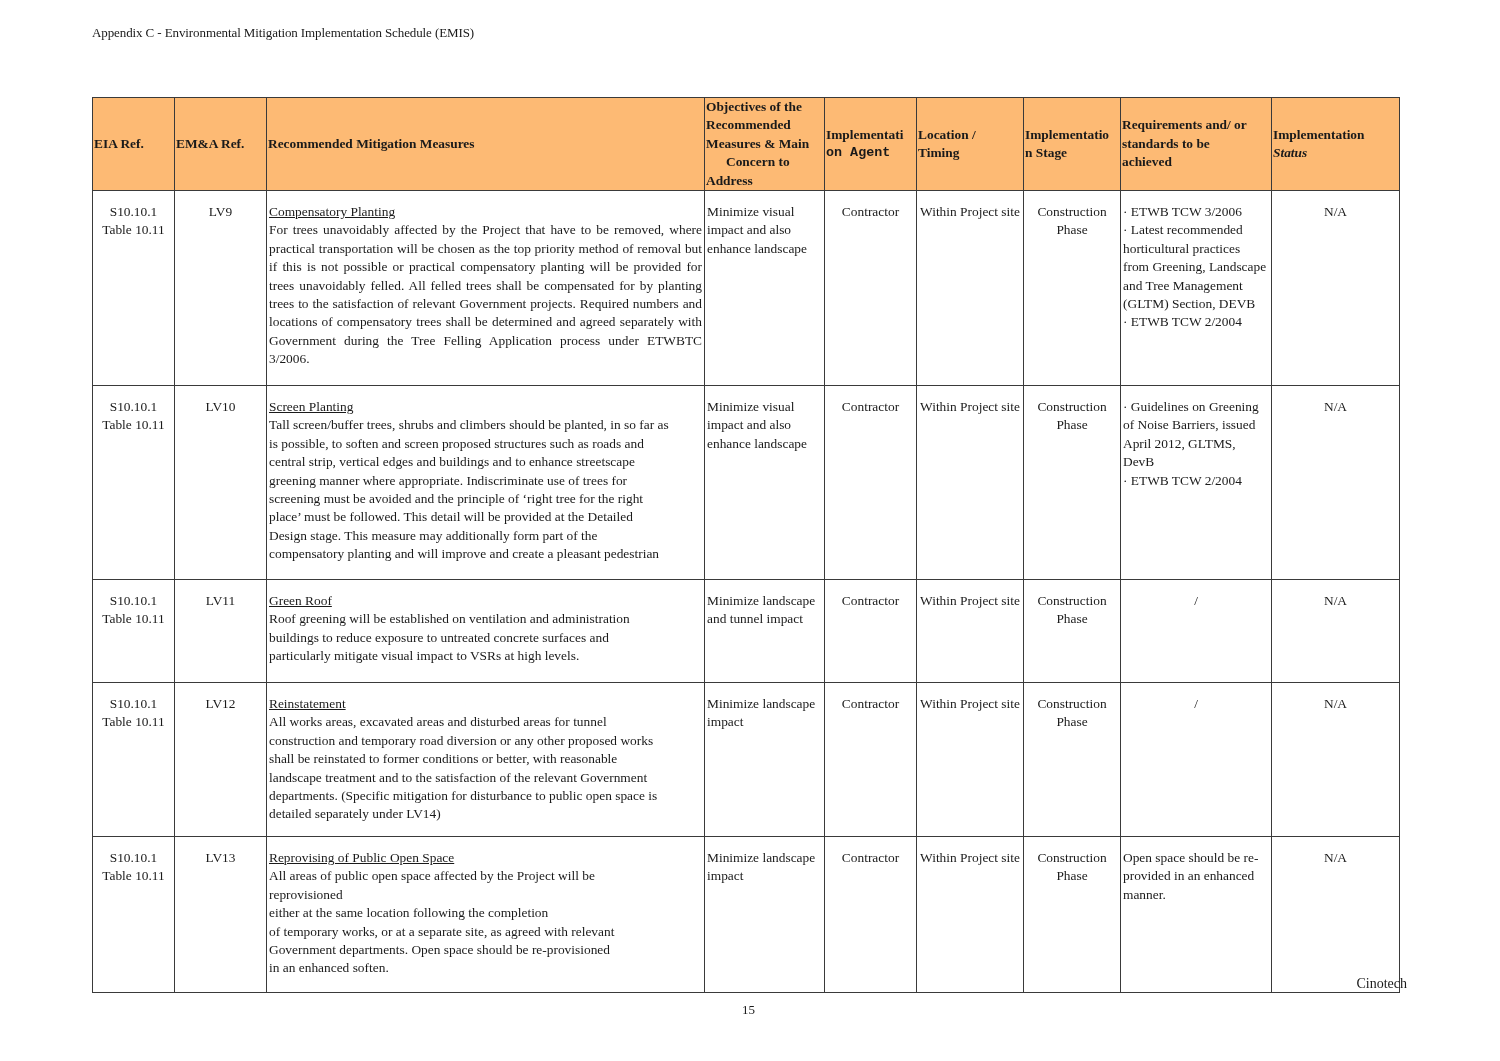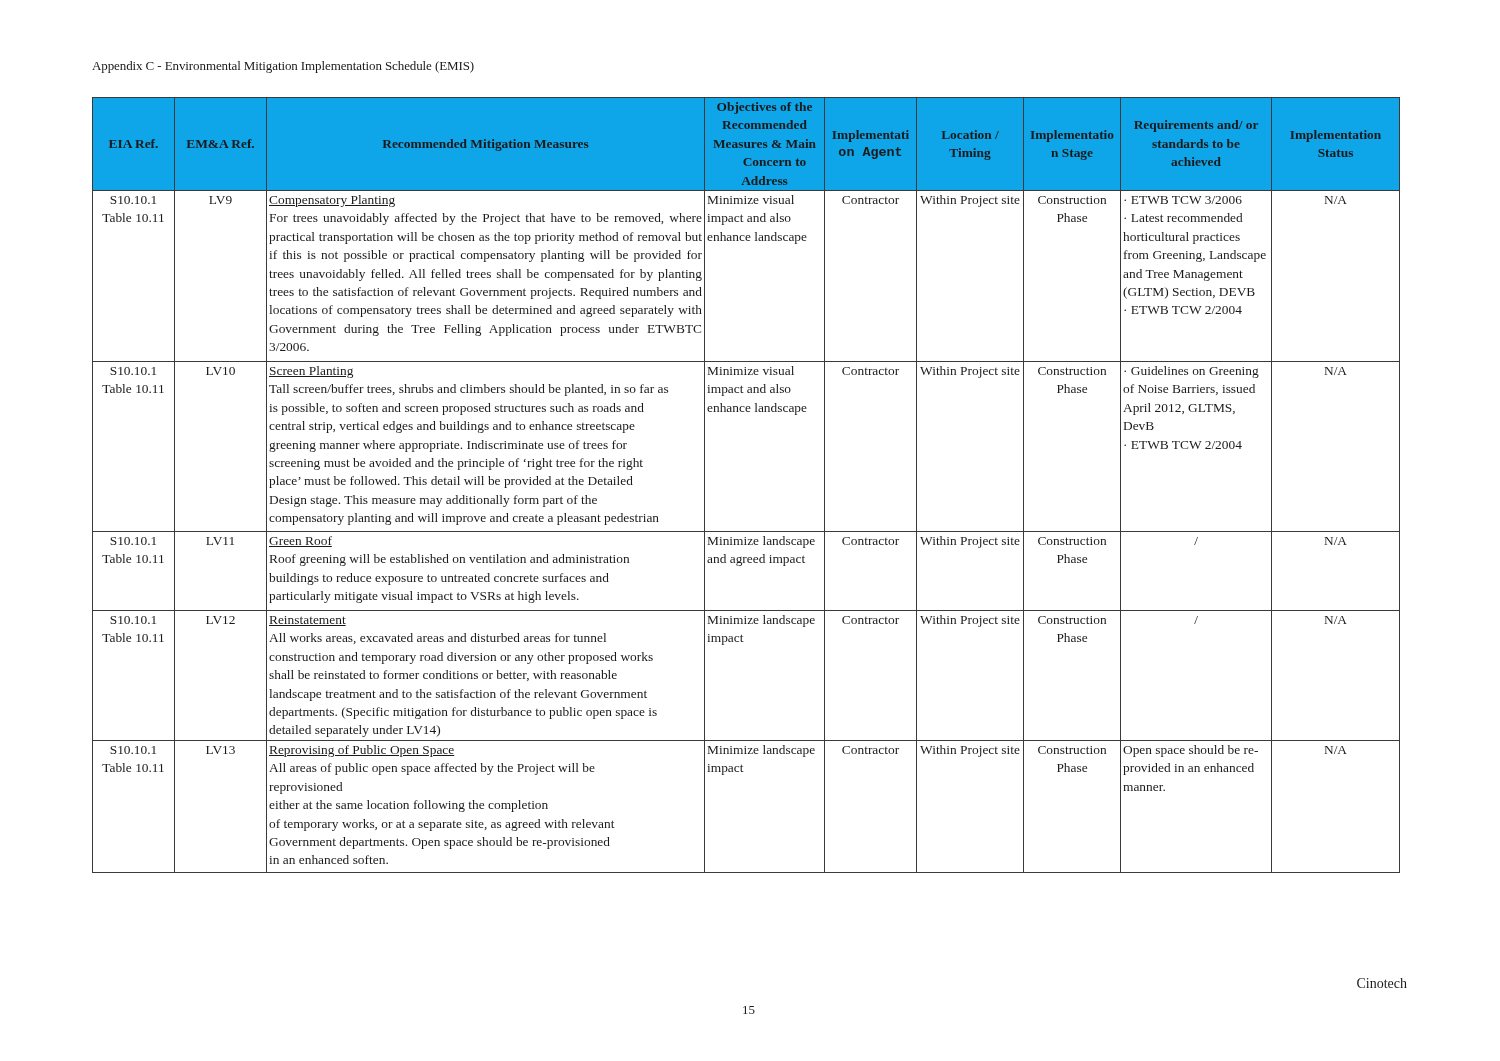--- a/index.html
+++ b/index.html
@@ -2,33 +2,33 @@
 <html><head>
   <meta charset="utf-8">
   <style>
     html, body { margin: 0; padding: 0; background: #ffffff; }
     body {
       width: 1500px; height: 1061px; position: relative; overflow: hidden;
       font-family: "Liberation Serif", "DejaVu Serif", serif;
       color: #1a1a1a;
     }
     .page-header {
-      position: absolute; left: 92px; top: 58px;
+      position: absolute; left: 92px; top: 25px;
       font-size: 13px; letter-spacing: -0.1px;
     }
     table.emis {
       position: absolute; left: 92px; top: 97px;
       width: 1307px; border-collapse: collapse; table-layout: fixed;
       font-size: 13.4px; line-height: 18.4px;
     }
     table.emis th, table.emis td {
-      border: 1.5px solid #3a3a3a; vertical-align: top; padding: 0 2px;
+      border: 1.5px solid #3a3a3a; vertical-align: top; padding: 12px 2px;
     }
     table.emis thead th {
-      background: #0ea5e9; font-weight: bold; text-align: center;
+      background: #fdba74; font-weight: bold; text-align: left;
       vertical-align: middle; height: 86px; line-height: 18.4px;
       padding: 0 1px;
     }
     td.center { text-align: center; }
     td.measure .title { text-decoration: underline; display: block; }
     td.measure .body { display: block; }
     td.justify .body { text-align: justify; }
     td.measure .line { display: block; }
     td.req .line { display: block; }
     tr.r1 td { height: 170px; }
@@ -90,21 +90,21 @@
           <span style="display: block;">Implementatio</span>
           <span style="display: block;">n Stage</span>
         </th>
       <th>
           <span style="display: block;">Requirements and/ or</span>
           <span style="display: block;">standards to be</span>
           <span style="display: block;">achieved</span>
         </th>
       <th>
           <span style="display: block;">Implementation</span>
-          <span style="display: block;">Status</span>
+          <span style="display: block; font-style: italic;">Status</span>
         </th>
     </tr>
   </thead>
   <tbody id="table-body">
       <tr class="r1">
         <td class="center">
           <span style="display: block;">S10.10.1</span>
           <span style="display: block;">Table 10.11</span>
         </td>
         <td class="center"><span>LV9</span></td>
@@ -155,21 +155,21 @@
           <span style="display: block;">S10.10.1</span>
           <span style="display: block;">Table 10.11</span>
         </td>
         <td class="center"><span>LV11</span></td>
         <td class="measure">
           <span class="title">Green Roof</span>
           <span class="line">Roof greening will be established on ventilation and administration</span>
           <span class="line">buildings to reduce exposure to untreated concrete surfaces and</span>
           <span class="line">particularly mitigate visual impact to VSRs at high levels.</span>
         </td>
-        <td><span>Minimize landscape and agreed impact</span></td>
+        <td><span>Minimize landscape and tunnel impact</span></td>
         <td class="center"><span>Contractor</span></td>
         <td class="center"><span>Within Project site</span></td>
         <td class="center"><span>Construction Phase</span></td>
         <td class="req center">
           <span class="line">/</span>
         </td>
         <td class="center"><span>N/A</span></td>
       </tr>
       <tr class="r4">
         <td class="center">

